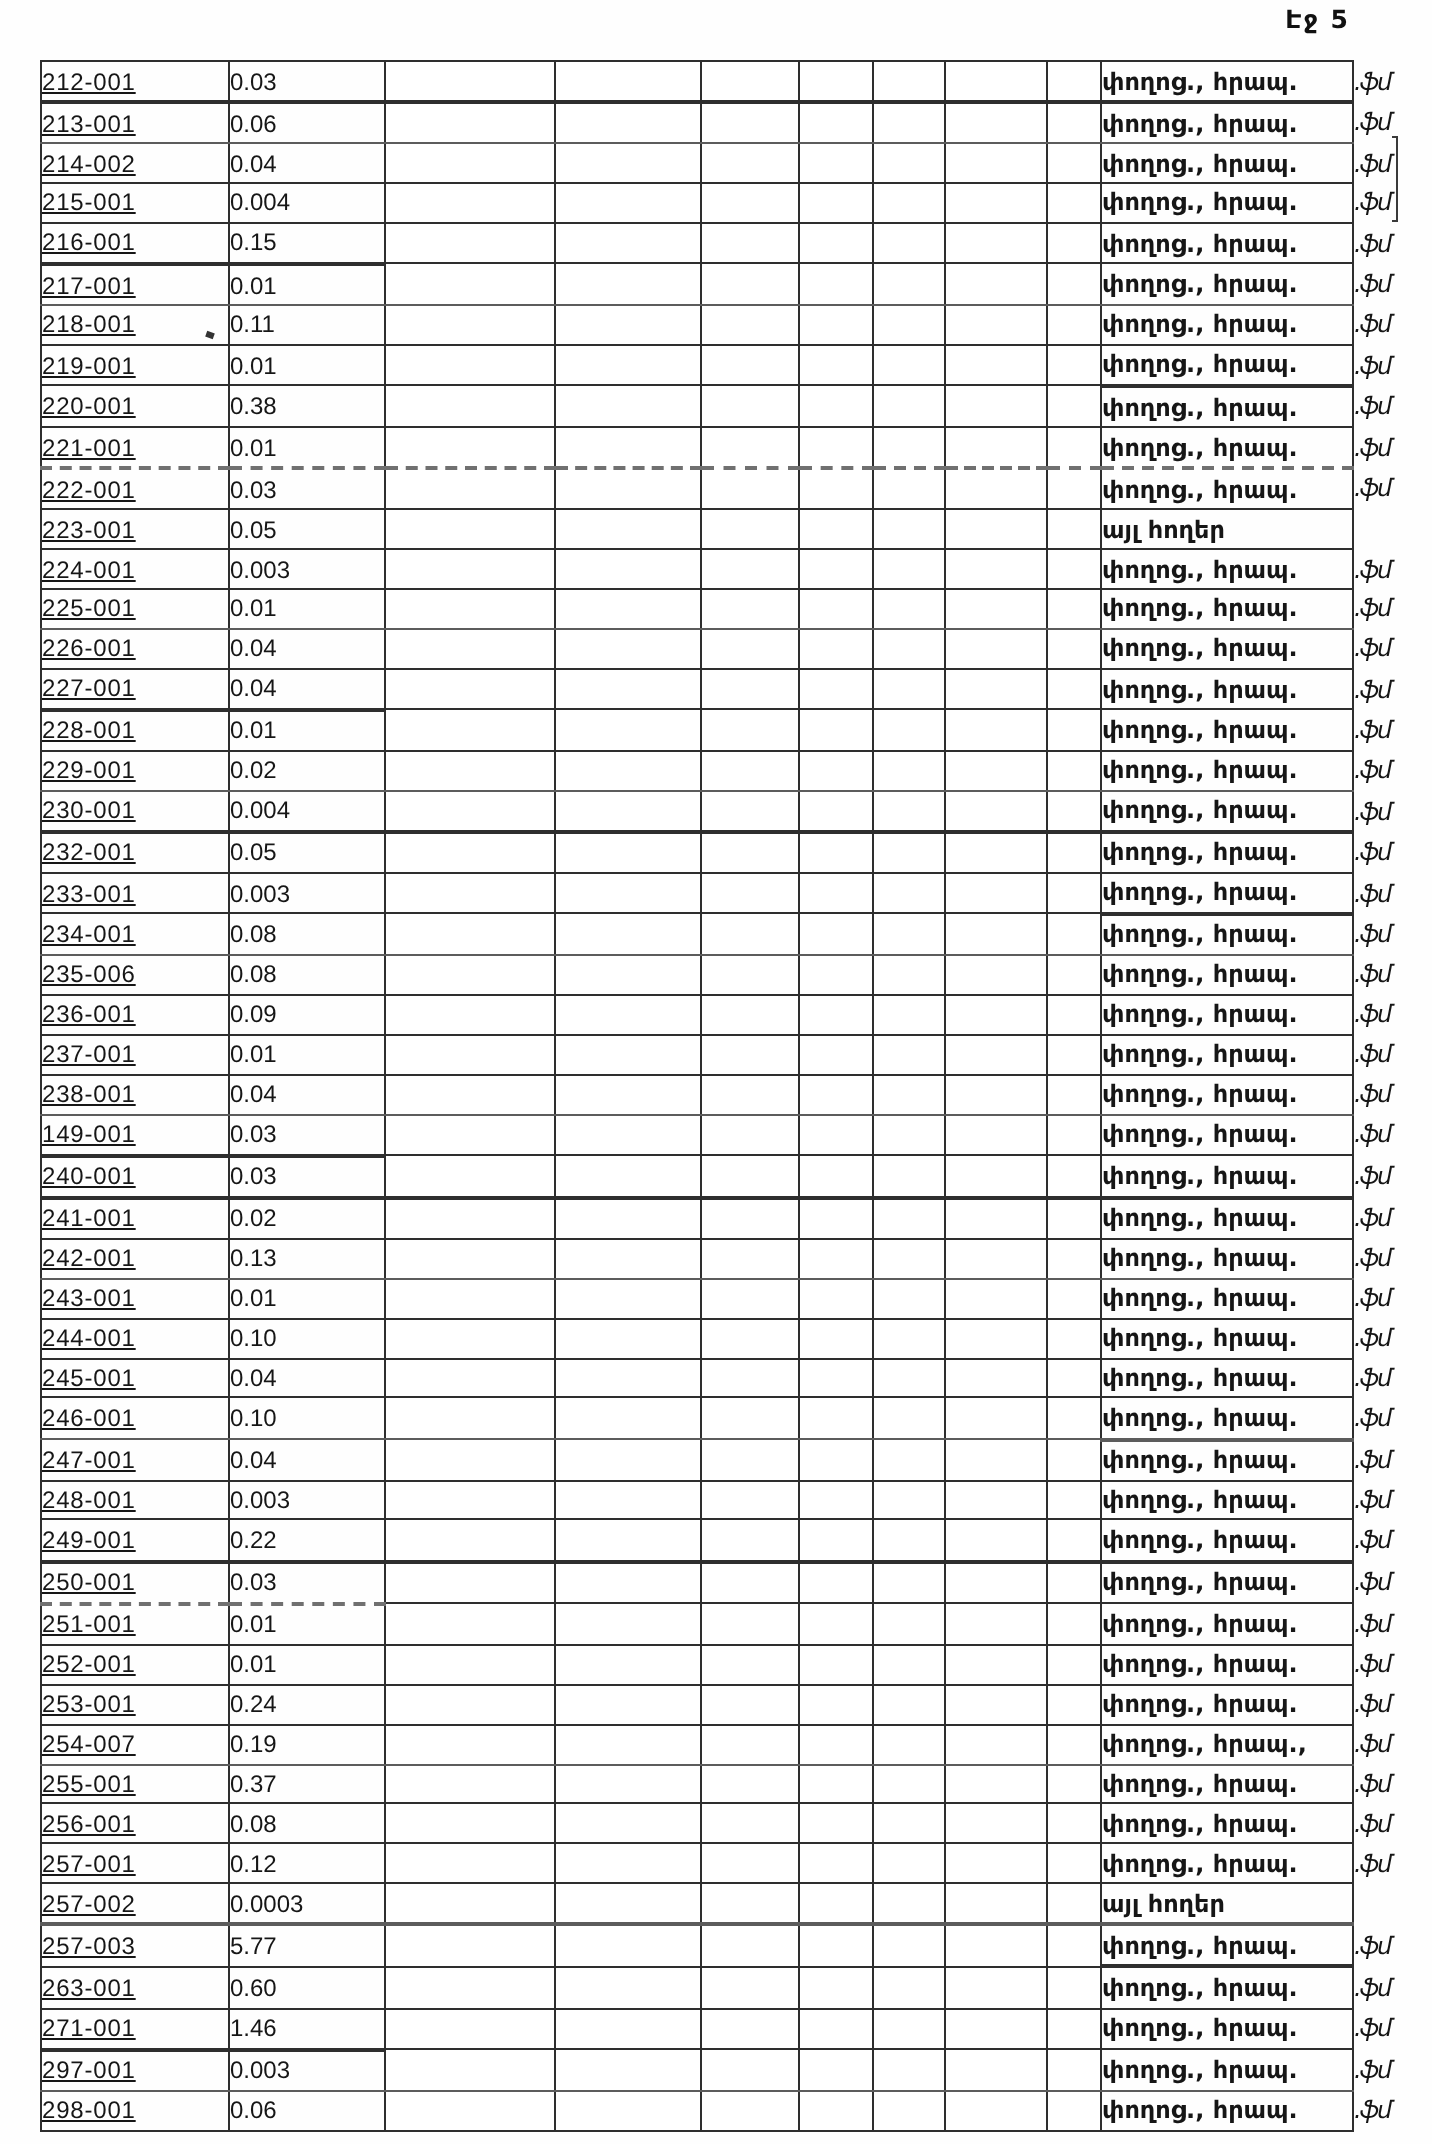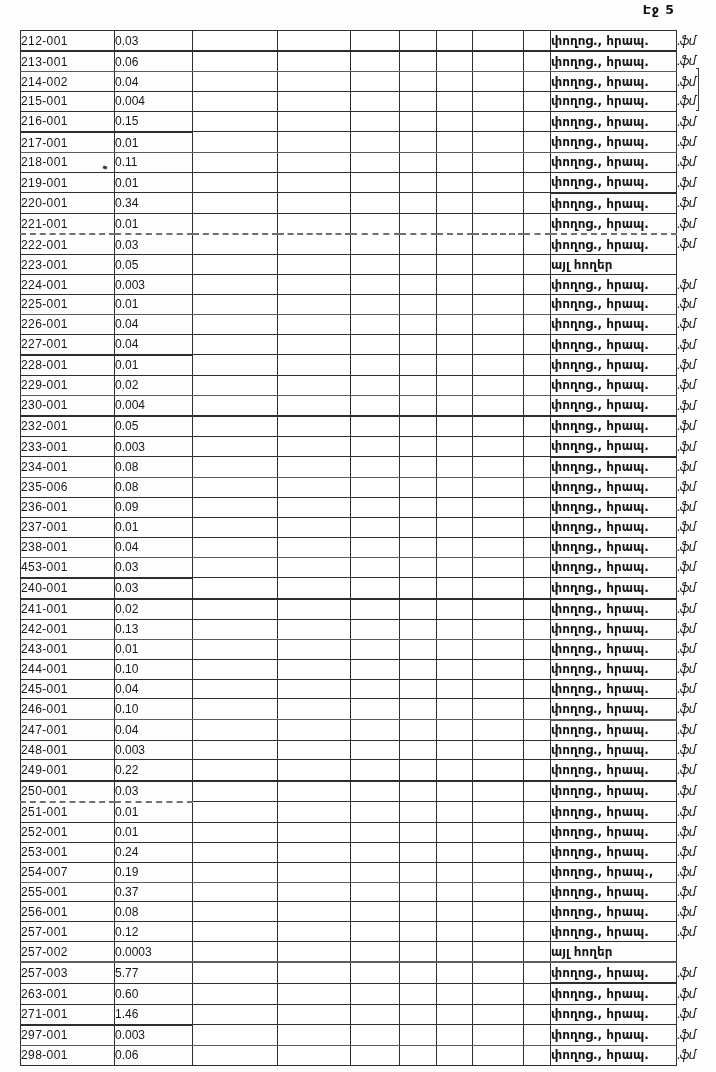--- a/index.html
+++ b/index.html
@@ -47,20 +47,21 @@
   
   tr:nth-child(4n+2) td { border-bottom-color: #5c5c5c; }
   tr:nth-child(7n+3) td { border-bottom-style: dashed; border-bottom-color: #707070; }
   tr:nth-child(9n+1) td { border-bottom-width: 2px; }
   tr:nth-child(11n+5) .c-code,
   tr:nth-child(11n+5) .c-val { border-bottom-width: 2px; }
   tr:nth-child(13n+8) .c-cat { border-bottom-width: 2px; }
   .c-code {
     padding-left: 11px;
     letter-spacing: 0.4px;
+    text-decoration: underline;
   }
   .c-val {
     text-align: left;
   }
   .c-empty { background: #fff; }
   .c-cat {
     font-family: "DejaVu Sans", sans-serif;
     font-weight: 600;
     font-size: 11.5px;
     padding-left: 7px;
@@ -224,21 +225,21 @@
     <td class="c-empty"></td>
     <td class="c-empty"></td>
     <td class="c-empty"></td>
     <td class="c-empty"></td>
     <td class="c-cat">փողոց., հրապ.</td>
     <td class="c-frag">.ֆմ</td>
   </tr>
 
   <tr>
     <td class="c-code">220-001</td>
-    <td class="c-val">0.34</td>
+    <td class="c-val">0.38</td>
     <td class="c-empty"></td>
     <td class="c-empty"></td>
     <td class="c-empty"></td>
     <td class="c-empty"></td>
     <td class="c-empty"></td>
     <td class="c-empty"></td>
     <td class="c-empty"></td>
     <td class="c-cat">փողոց., հրապ.</td>
     <td class="c-frag">.ֆմ</td>
   </tr>
@@ -476,21 +477,21 @@
     <td class="c-empty"></td>
     <td class="c-empty"></td>
     <td class="c-empty"></td>
     <td class="c-empty"></td>
     <td class="c-empty"></td>
     <td class="c-cat">փողոց., հրապ.</td>
     <td class="c-frag">.ֆմ</td>
   </tr>
 
   <tr>
-    <td class="c-code">453-001</td>
+    <td class="c-code">149-001</td>
     <td class="c-val">0.03</td>
     <td class="c-empty"></td>
     <td class="c-empty"></td>
     <td class="c-empty"></td>
     <td class="c-empty"></td>
     <td class="c-empty"></td>
     <td class="c-empty"></td>
     <td class="c-empty"></td>
     <td class="c-cat">փողոց., հրապ.</td>
     <td class="c-frag">.ֆմ</td>

